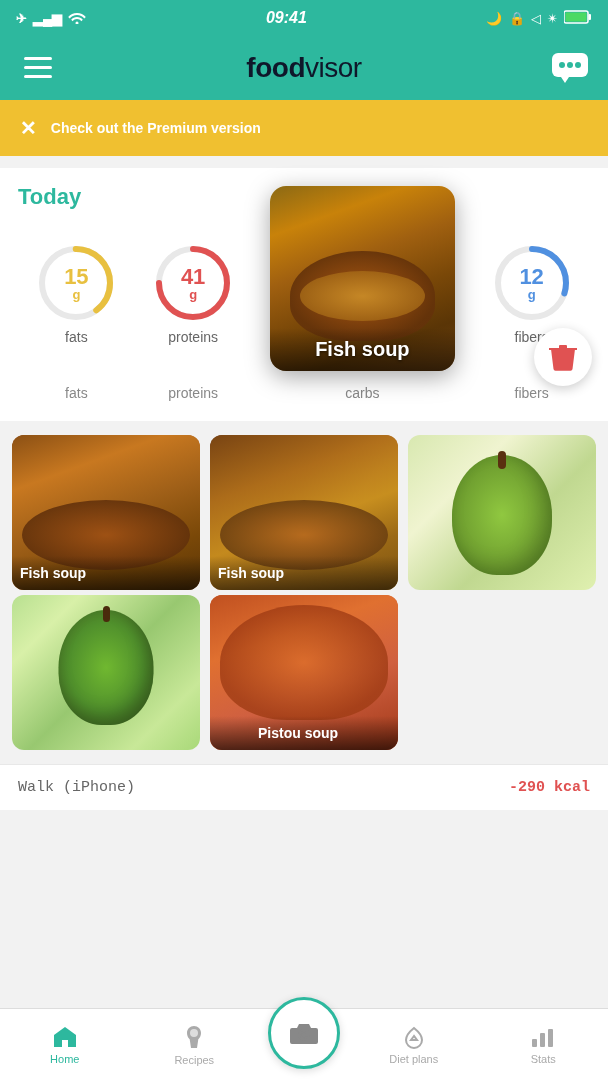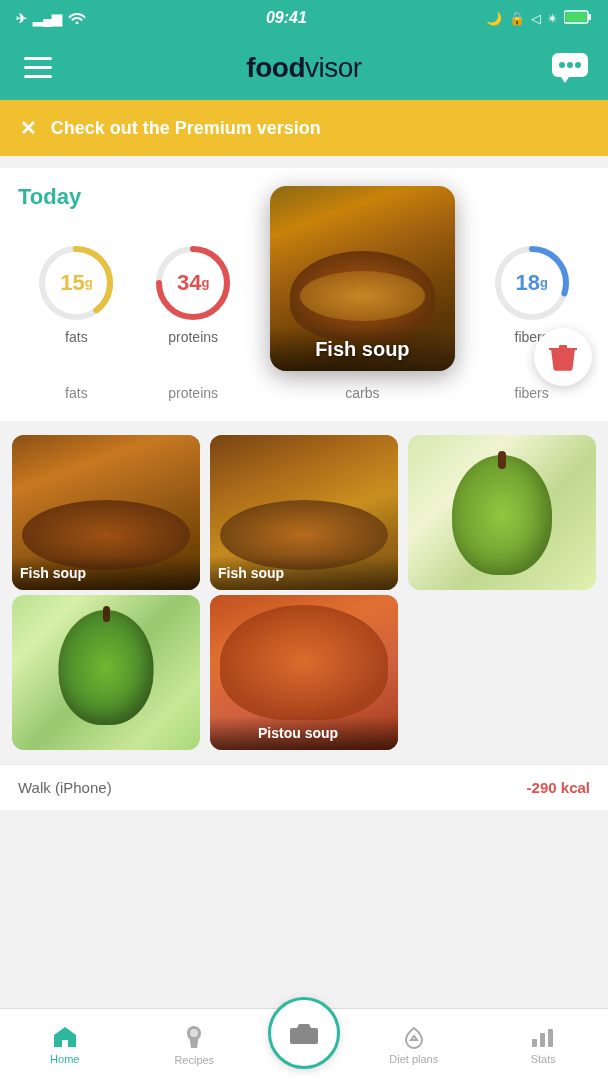--- a/index.html
+++ b/index.html
@@ -57,21 +57,21 @@
       gap: 14px;
       min-height: 56px;
     }
     .premium-close {
       font-size: 20px;
       color: white;
       font-weight: 700;
       cursor: pointer;
     }
     .premium-text {
-      font-size: 18px;
+      font-size: 14px;
       font-weight: 600;
       color: white;
     }
 
     
     .main {
       background: #f2f2f2;
       padding: 0;
       position: relative;
     }
@@ -115,20 +115,21 @@
     }
     .macro-circle svg {
       width: 80px; height: 80px;
       transform: rotate(-90deg);
     }
     .macro-value {
       position: absolute;
       top: 50%; left: 50%;
       transform: translate(-50%, -50%);
       display: flex;
+      flex-direction: column;
       align-items: center;
       line-height: 1;
     }
     .macro-number {
       font-size: 22px;
       font-weight: 700;
     }
     .macro-unit {
       font-size: 13px;
       font-weight: 600;
@@ -172,20 +173,21 @@
 
     
     .walk-section {
       background: white;
       margin: 0;
       padding: 14px 18px;
       display: flex;
       align-items: center;
       justify-content: space-between;
       border-top: 1px solid #e8e8e8;
+      font-family: Liberation Mono, monospace;
     }
     .walk-label { font-size: 15px; color: #666; }
     .walk-kcal { font-size: 15px; color: #e05252; font-weight: 600; }
 
     
     .bottom-nav {
       position: fixed;
       bottom: 0;
       width: 608px;
       background: white;
@@ -316,21 +318,21 @@
         <span class="macro-label">fats</span>
       </div>
 
       <div class="macro-item">
         <div class="macro-circle">
           <svg viewBox="0 0 80 80">
             <circle class="arc-bg" cx="40" cy="40" r="34" fill="none" stroke-width="6"></circle>
             <circle class="arc-proteins" cx="40" cy="40" r="34" fill="none" stroke-width="6" stroke-dasharray="160 54" stroke-linecap="round"></circle>
           </svg>
           <div class="macro-value">
-            <span class="macro-number" style="color:#e05252">34</span>
+            <span class="macro-number" style="color:#e05252">41</span>
             <span class="macro-unit" style="color:#e05252">g</span>
           </div>
         </div>
         <span class="macro-label">proteins</span>
       </div>
 
       <div style="position:relative; width:185px; height:185px; z-index:10; margin-top:-30px;">
         <div style="width:185px;height:185px;border-radius:16px;overflow:hidden;box-shadow:0 6px 24px rgba(0,0,0,0.35);position:relative;">
 
           <div style="width:100%;height:100%;background:linear-gradient(160deg, #8B6914 0%, #C8820A 20%, #A06010 40%, #7A4808 60%, #5A3506 80%, #6B4010 100%); position:relative;">
@@ -342,21 +344,21 @@
         </div>
       </div>
 
       <div class="macro-item">
         <div class="macro-circle">
           <svg viewBox="0 0 80 80">
             <circle class="arc-bg" cx="40" cy="40" r="34" fill="none" stroke-width="6"></circle>
             <circle class="arc-fibers" cx="40" cy="40" r="34" fill="none" stroke-width="6" stroke-dasharray="64 150" stroke-linecap="round"></circle>
           </svg>
           <div class="macro-value">
-            <span class="macro-number" style="color:#5090e0">18</span>
+            <span class="macro-number" style="color:#5090e0">12</span>
             <span class="macro-unit" style="color:#5090e0">g</span>
           </div>
         </div>
         <span class="macro-label">fibers</span>
       </div>
     </div>
 
     <div style="display:flex; justify-content:space-around; margin-top:0px;">
       <span style="font-size:14px;color:#888;width:80px;text-align:center;">fats</span>
       <span style="font-size:14px;color:#888;width:80px;text-align:center;">proteins</span>

